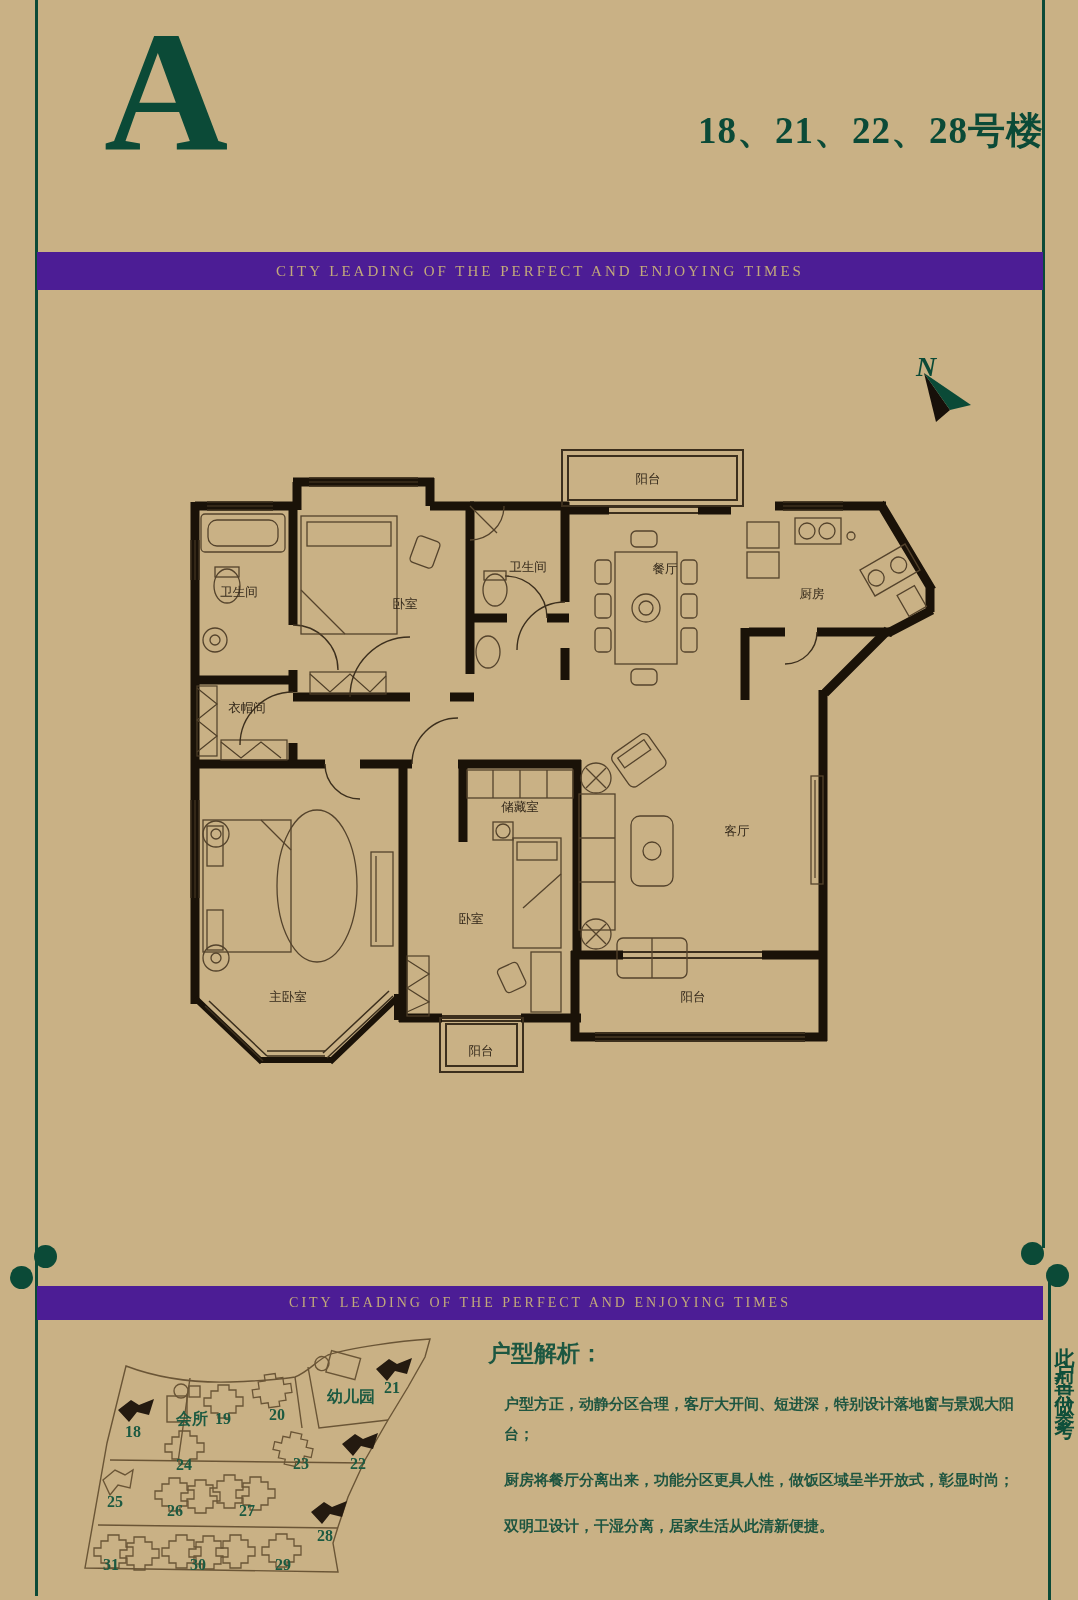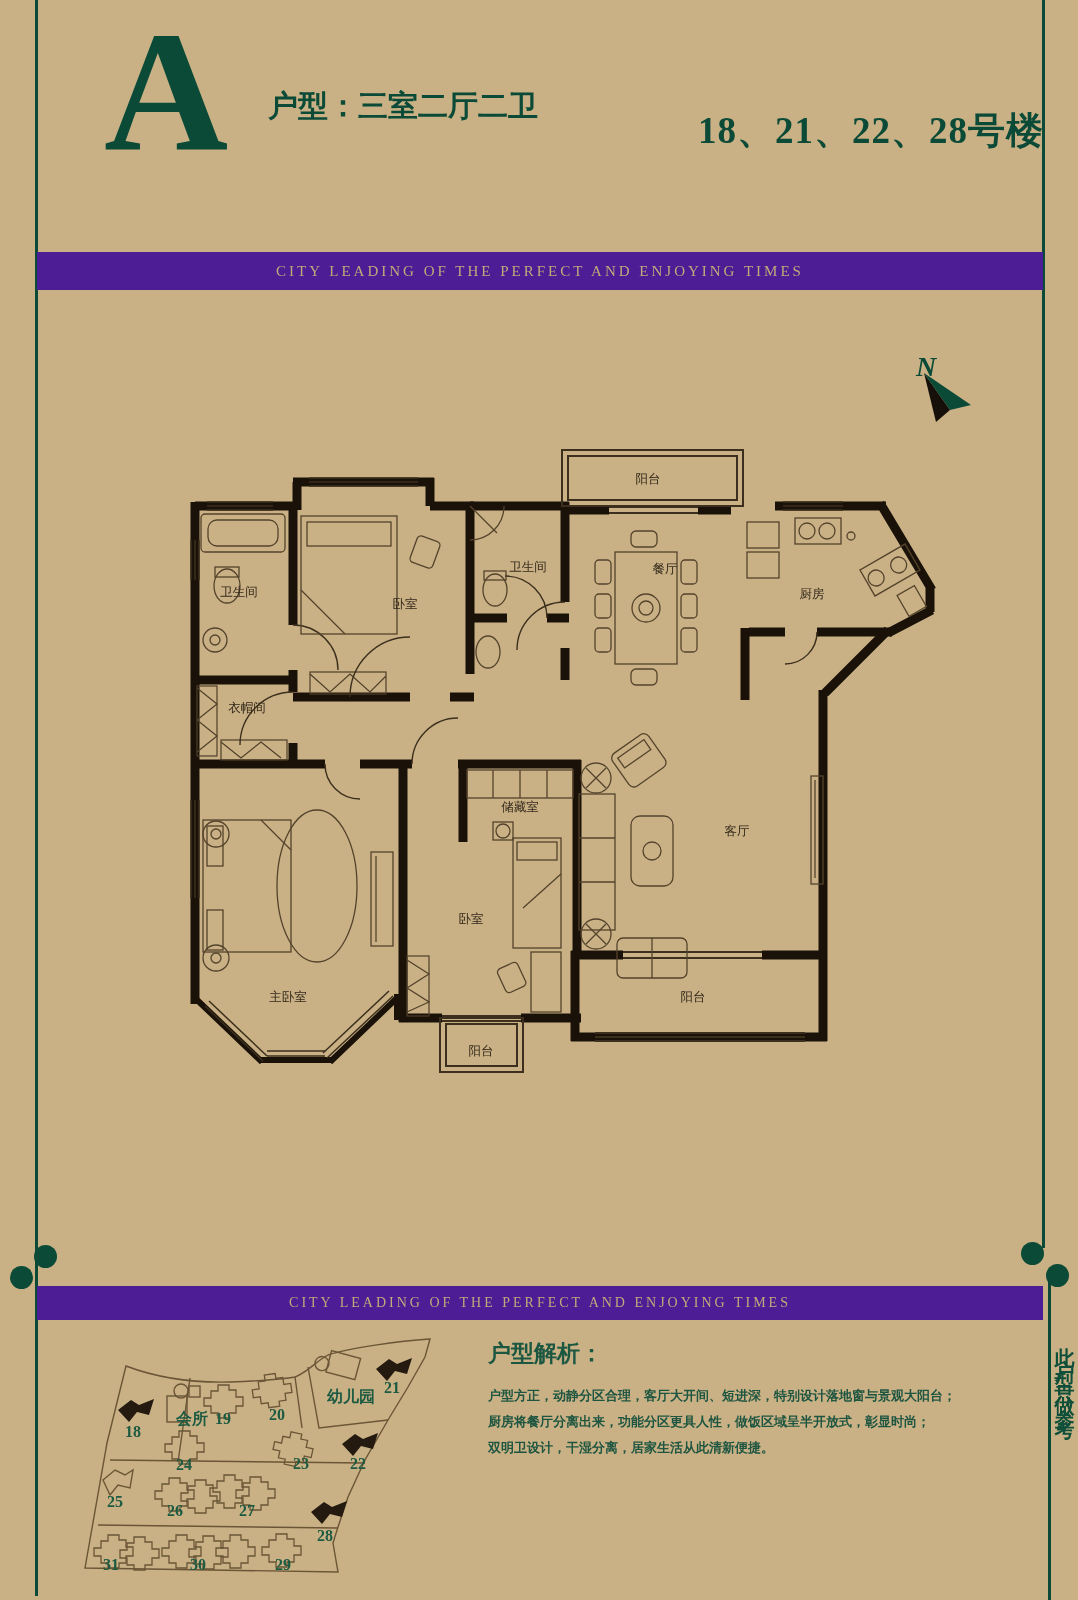--- a/index.html
+++ b/index.html
@@ -10,23 +10,23 @@
   .banner{position:absolute;left:37px;width:1006px;background:#4c1d95;color:#c2a97b;
           display:flex;align-items:center;justify-content:center;
           font-family:"Liberation Serif", serif;letter-spacing:3px;font-size:15px;}
   .big-a{position:absolute;left:104px;top:6px;font-size:172px;line-height:1;font-weight:700;
          color:#0b4a37;}
   .h-type{position:absolute;left:268px;top:86px;font-size:30px;font-weight:700;color:#0b4a37;}
   .h-area{position:absolute;left:268px;top:134px;font-size:30px;font-weight:700;color:#0b4a37;}
   .h-area sup{font-size:15px;}
   .h-bld{position:absolute;left:698px;top:106px;font-size:37px;font-weight:700;color:#0b4a37;letter-spacing:1px;}
   .analysis{position:absolute;left:488px;top:1338px;width:552px;color:#1e5540;}
-  .analysis h3{margin:0 0 14px 0;font-size:23px;color:#1c5741;
+  .analysis h3{margin:0 0 20px 0;font-size:23px;color:#1c5741;
                font-family:"Liberation Sans", sans-serif;}
-  .analysis p{margin:0;font-size:13px;line-height:2.0;font-weight:700;
+  .analysis p{margin:16px;font-size:15px;line-height:2.0;font-weight:700;
               font-family:"Liberation Serif", serif;}
   .side-note{position:absolute;left:1052px;top:1332px;writing-mode:vertical-rl;
              font-size:20px;letter-spacing:12px;color:#0f4f3a;font-weight:700;}
   svg text{font-family:"Liberation Serif", serif;}
   .room-label{font-size:12.5px;fill:#33281a;text-anchor:middle;}
   .site-label{font-size:16px;fill:#1c5a41;text-anchor:middle;font-weight:700;}
 </style>
 </head>
 <body>
 
@@ -34,21 +34,20 @@
 
   <div class="gline" style="left:35px;top:0;width:3px;height:1596px;"></div>
   <div class="gline" style="left:1042px;top:0;width:3px;height:1248px;"></div>
   <div class="gline" style="left:1048px;top:1272px;width:3px;height:328px;"></div>
   <div class="gdot" style="left:34px;top:1245px;"></div>
   <div class="gdot" style="left:10px;top:1266px;"></div>
   <div class="gdot" style="left:1021px;top:1242px;"></div>
   <div class="gdot" style="left:1046px;top:1264px;"></div>
 
   <div class="big-a">A</div>
-  <div class="h-type">户型：三室二厅二卫</div>
   <div class="h-bld">18、21、22、28号楼</div>
 
   <div class="banner" style="top:252px;height:38px;">
     <span>CITY LEADING OF THE PERFECT AND ENJOYING TIMES</span>
   </div>
 
   <svg style="position:absolute;left:850px;top:330px;" width="140" height="120" viewBox="0 0 140 120">
     <text x="66" y="46" font-size="28" font-style="italic" font-weight="700" fill="#0b4a37">N</text>
     <polygon points="74,43 86,92 100,80" fill="#17100a"></polygon>
     <polygon points="74,43 100,80 121,75" fill="#0b4a37"></polygon>

